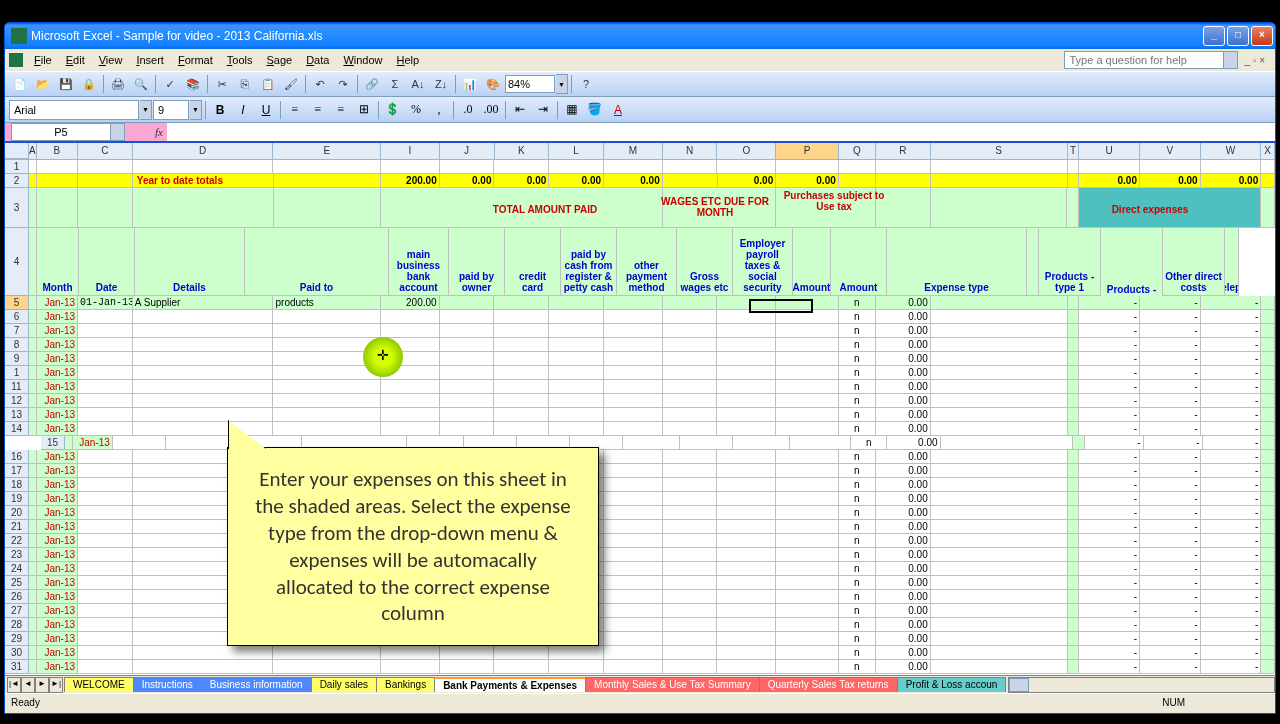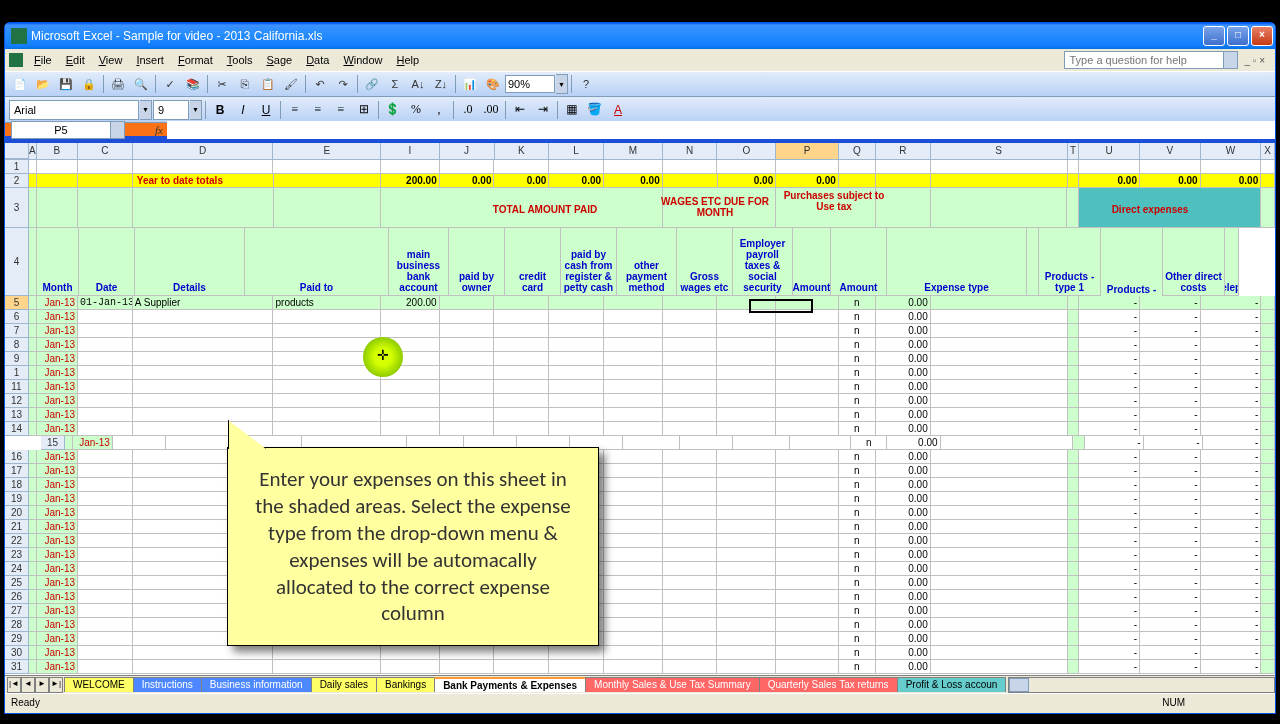--- a/index.html
+++ b/index.html
@@ -17,21 +17,21 @@
 .menubar .help-dd{width:14px;height:18px;border:1px solid #7f9db9;background:#c8d5e8;border-left:none}
 .toolbar{height:26px;background:linear-gradient(#e2ecfb,#b8d1f5);border-top:1px solid #fff;border-bottom:1px solid #7f9db9;display:flex;align-items:center;padding:0 4px;gap:1px}
 .tbtn{width:22px;height:22px;display:flex;align-items:center;justify-content:center;font-size:11px;color:#333}
 .tsep{width:1px;height:18px;background:#7f9db9;margin:0 2px}
 .zoom{width:50px;height:18px;border:1px solid #7f9db9;background:#fff;font-size:11px;padding:0 2px;display:flex;align-items:center}
 .fmtbar{height:26px;background:linear-gradient(#e2ecfb,#b8d1f5);border-bottom:1px solid #7f9db9;display:flex;align-items:center;padding:0 4px;gap:1px}
 .fontbox{width:130px;height:20px;border:1px solid #7f9db9;background:#fff;font-size:11px;padding:0 4px;display:flex;align-items:center}
 .sizebox{width:36px;height:20px;border:1px solid #7f9db9;background:#fff;font-size:11px;padding:0 4px;display:flex;align-items:center}
 .dd{width:12px;height:20px;border:1px solid #7f9db9;background:#c8d5e8;border-left:none;display:flex;align-items:center;justify-content:center;font-size:7px}
 .fbtn{width:22px;height:22px;display:flex;align-items:center;justify-content:center;font-size:12px;font-family:'Times New Roman'}
-.namebox-row{height:20px;background:#f97316;display:flex;align-items:center;border-bottom:7px solid #1d4ed8}
+.namebox-row{height:20px;background:#f9a8d4;display:flex;align-items:center;border-bottom:2px solid #1d4ed8}
 .namebox{width:100px;height:18px;margin-left:6px;border:1px solid #7f9db9;background:#fff;font-size:11px;text-align:center;line-height:16px}
 .namebox-dd{width:14px;height:18px;border:1px solid #7f9db9;border-left:none;background:#c8d5e8}
 .fx{margin-left:30px;font-style:italic;font-size:11px;font-family:'Times New Roman';color:#333}
 .fxinput{flex:1;height:18px;margin-left:4px;border:none;background:#fff;font-size:11px;padding:0 4px}
 .sheet-area{position:relative;background:#fff;height:532px;overflow:hidden}
 .colheads{display:flex;height:17px;background:#e4ecf7;border-bottom:1px solid #9eb6ce;font-size:10px}
 .rowhead{width:24px;min-width:24px;background:#e4ecf7;border-right:1px solid #9eb6ce;border-bottom:1px solid #9eb6ce;text-align:center;line-height:14px;font-size:10px;color:#333}
 .colhead{border-right:1px solid #9eb6ce;text-align:center;line-height:16px;color:#333}
 .colhead.sel{background:#ffd58c}
 .grid{position:relative}
@@ -111,21 +111,21 @@
     <div class="tbtn">↶</div>
     <div class="tbtn">↷</div>
     <div class="tsep"></div>
     <div class="tbtn">🔗</div>
     <div class="tbtn">Σ</div>
     <div class="tbtn">A↓</div>
     <div class="tbtn">Z↓</div>
     <div class="tsep"></div>
     <div class="tbtn">📊</div>
     <div class="tbtn">🎨</div>
-    <div class="zoom">90%</div>
+    <div class="zoom">84%</div>
     <div class="dd">▼</div>
     <div class="tsep"></div>
     <div class="tbtn">?</div>
   </div>
 
   <div class="fmtbar">
     <div class="fontbox">Arial</div>
     <div class="dd">▼</div>
     <div class="sizebox">9</div>
     <div class="dd">▼</div>

